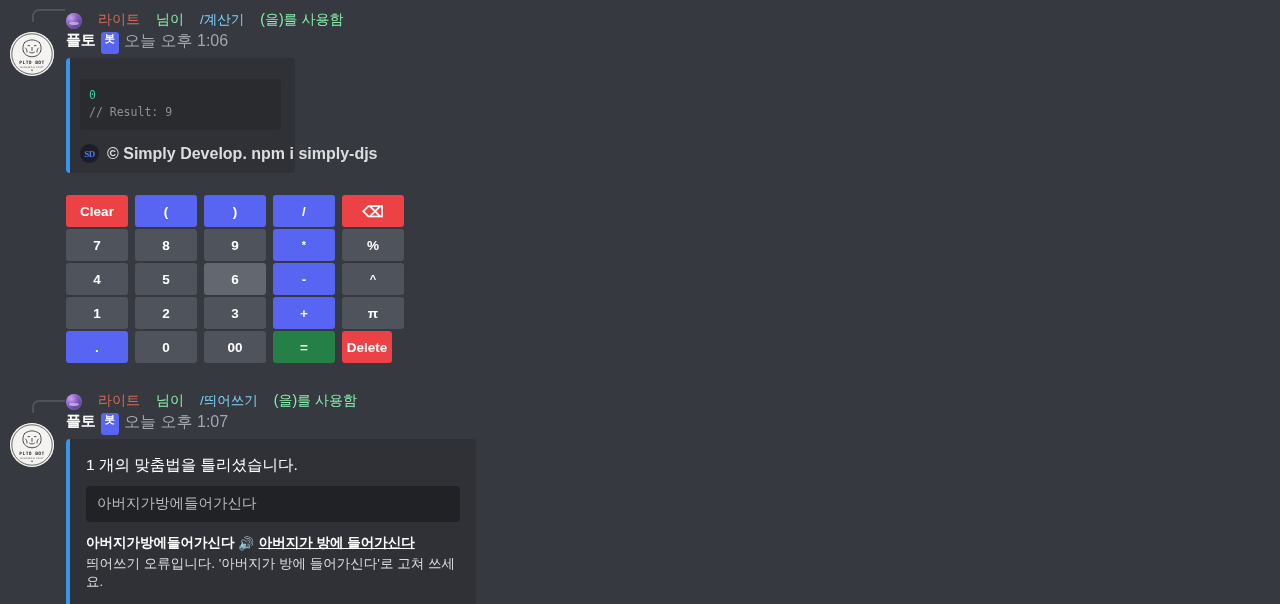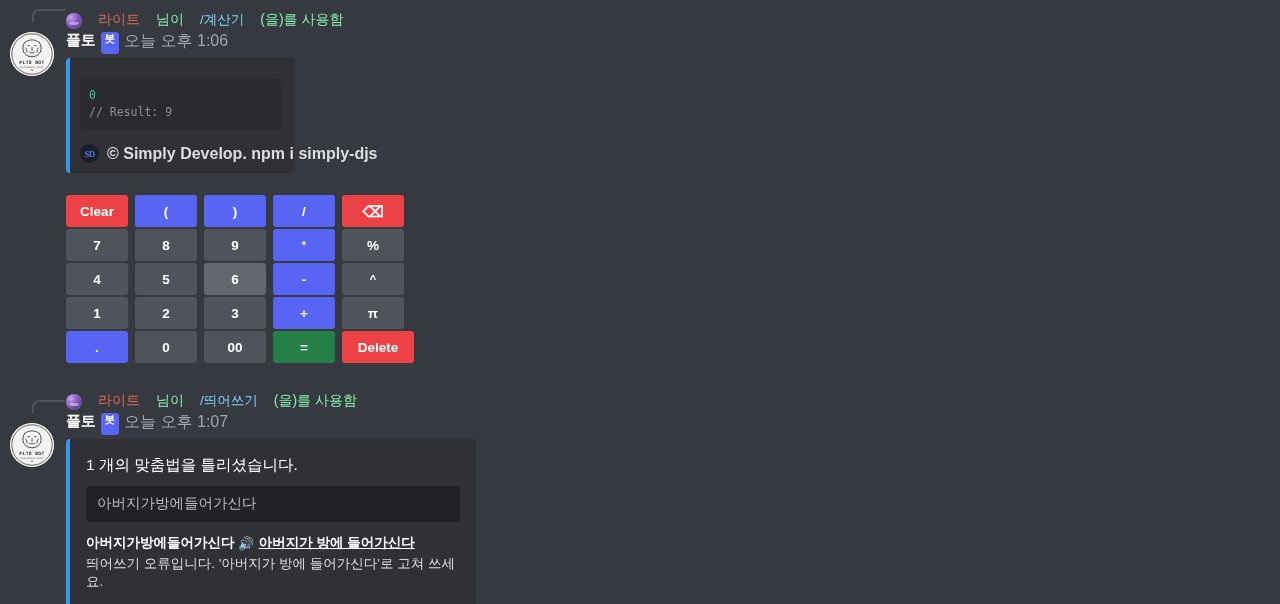--- a/index.html
+++ b/index.html
@@ -110,21 +110,21 @@
     cursor: pointer;
     user-select: none;
     padding: 0;
   }
   .key.w { width: 62px; }
   .key.secondary { background: #4f545c; }
   .key.secondary.hover { background: #636870; }
   .key.primary { background: #5865f2; }
   .key.danger { background: #ed4245; }
   .key.success { background: #248046; }
-  .key.del { width: 72px; }
+  .key.del { width: 50px; }
   .key .small { font-size: 11px; }
   .key .bspace { font-size: 15px; line-height: 1; }
 
   
   .embed.spell {
     max-width: 410px;
     padding: 16px 16px 18px 16px;
   }
   .spell-title { font-size: 15.5px; font-weight: 400; color: #ffffff; margin-bottom: 10px; }
   .spell-field-name { font-size: 13.5px; font-weight: 700; color: #ffffff; margin-bottom: 8px; }

